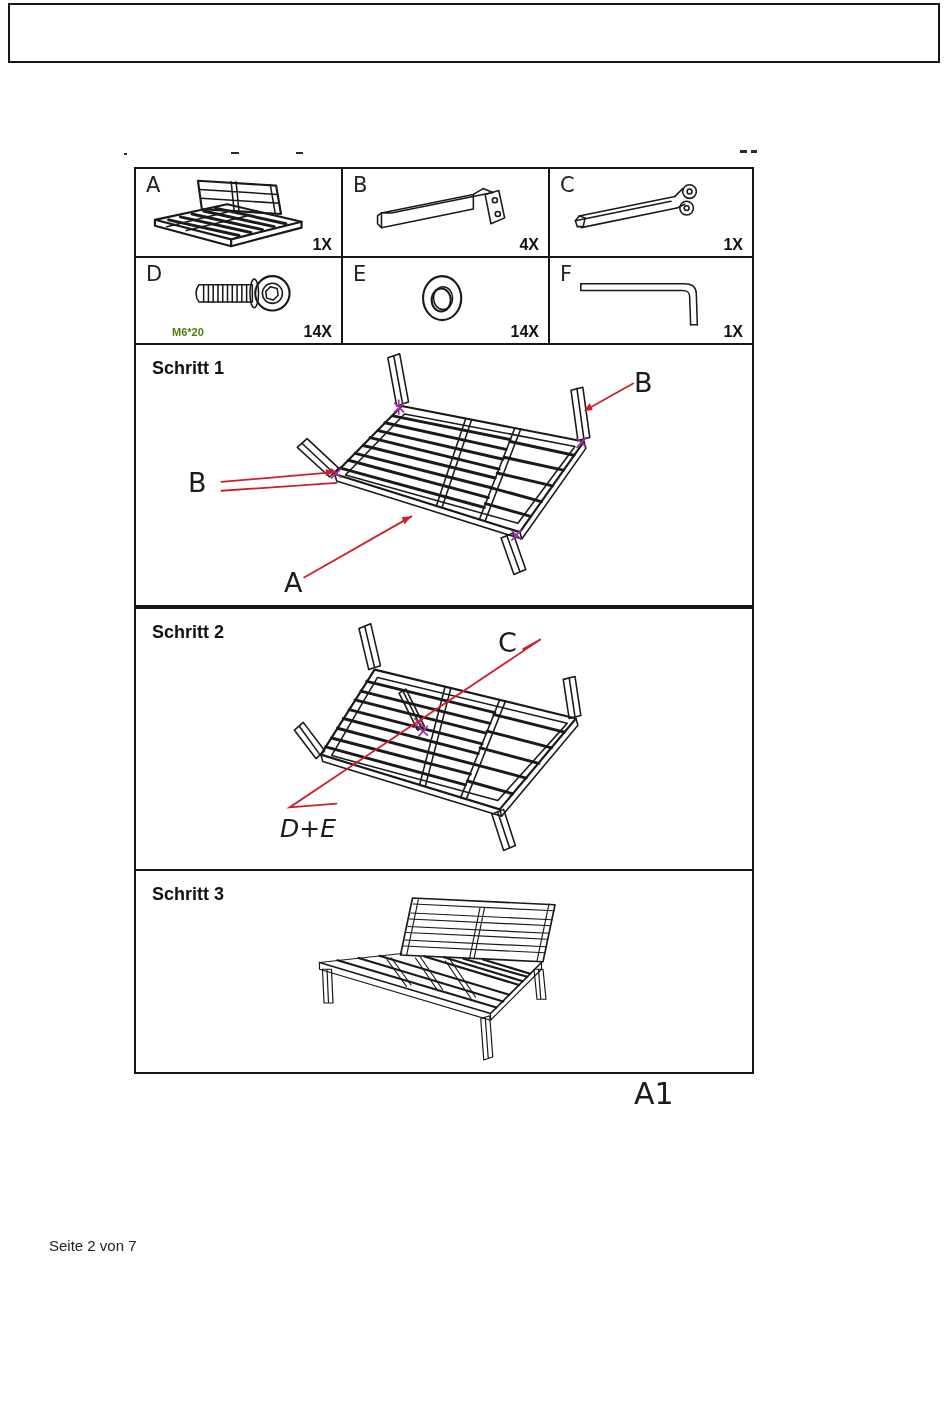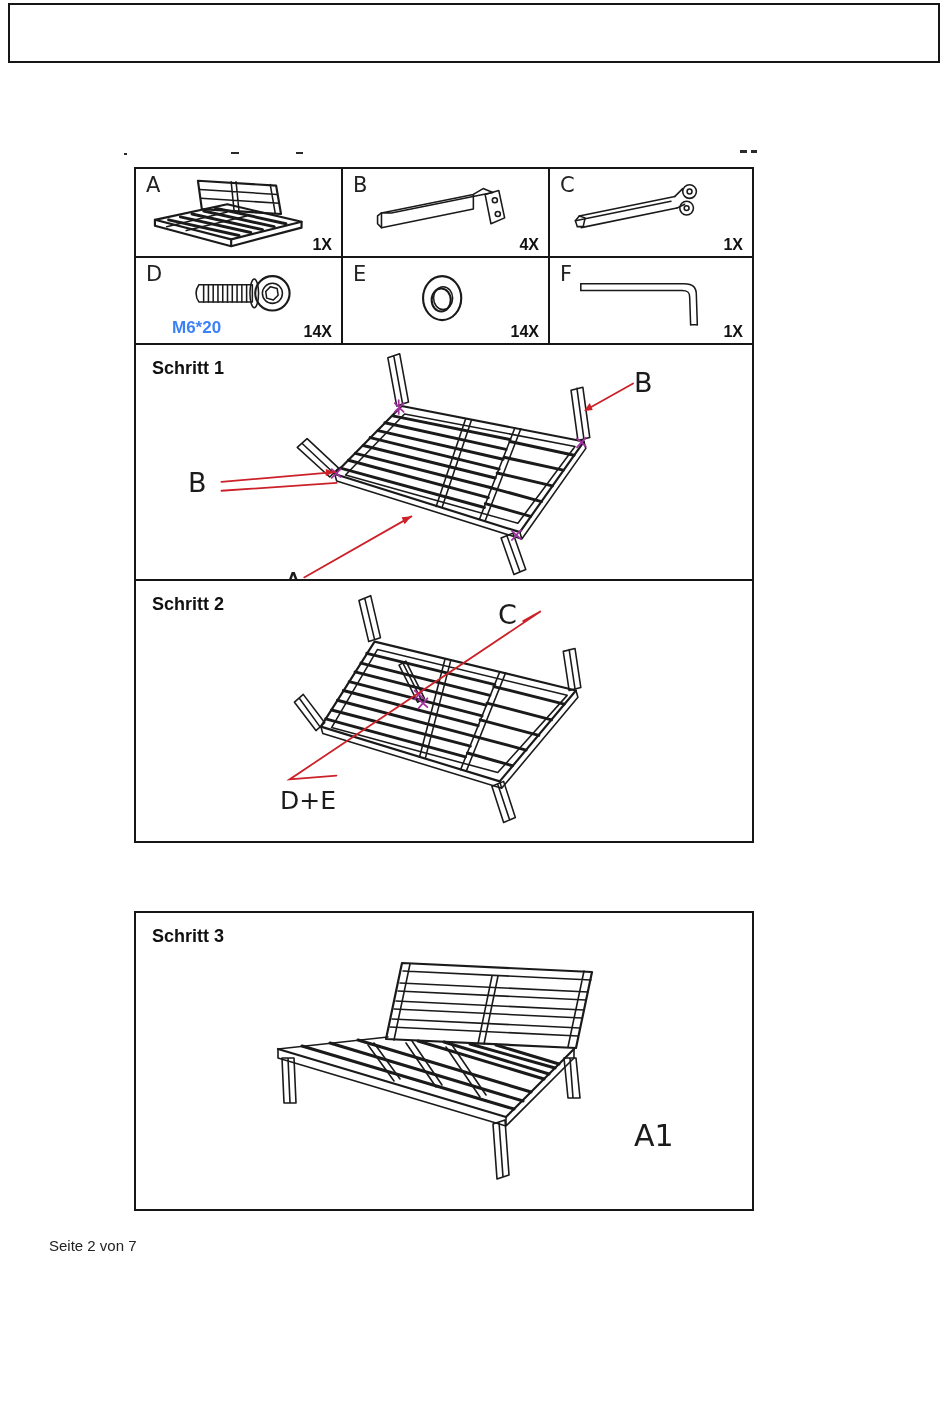--- a/index.html
+++ b/index.html
@@ -11,27 +11,27 @@
   .remnant{position:absolute;background:#2a2a2a;}
   
   .parts-table{left:134px;top:167px;width:620px;height:178px;display:grid;
                grid-template-columns:207px 207px 202px;grid-template-rows:89px 85px;}
   .cell{position:relative;border-right:2px solid #161616;border-bottom:2px solid #161616;box-sizing:border-box;}
   .cell:nth-child(3n){border-right:none;}
   .cell:nth-child(n+4){border-bottom:none;}
   .part-letter{position:absolute;top:4px;left:10px;font-family:"DejaVu Sans",sans-serif;
                font-size:21px;font-weight:400;color:#222;}
   .part-qty{position:absolute;bottom:2px;right:9px;font-size:16px;font-weight:700;color:#111;}
-  .part-spec{position:absolute;bottom:5px;left:36px;font-size:17px;font-weight:700;color:#3b82f6;}
+  .part-spec{position:absolute;bottom:5px;left:36px;font-size:11px;font-weight:700;color:#4d7c0f;}
   .cell svg{position:absolute;left:0;top:0;width:100%;height:100%;}
   
   .step{left:134px;width:620px;}
   .step-1{top:343px;height:264px;}
-  .step-2{top:579px;height:264px;padding-left:20px;}
-  .step-3{top:869px;height:300px;margin-top:42px;}
+  .step-2{top:607px;height:264px;padding-left:20px;}
+  .step-3{top:869px;height:205px;}
   .step-title{position:absolute;top:13px;left:16px;font-size:18px;font-weight:700;color:#111;}
   .step svg{position:absolute;left:0;top:0;width:616px;height:100%;}
   .callout{position:absolute;font-family:"DejaVu Sans",sans-serif;font-weight:400;color:#1b1b1b;}
   .footer{position:absolute;left:49px;top:1193px;font-size:15px;color:#222;margin-top:44px;}
   .k{stroke:#1a1a1a;fill:none;stroke-width:1.6;stroke-linejoin:round;stroke-linecap:round;}
   .k2{stroke:#1a1a1a;fill:none;stroke-width:2.2;stroke-linejoin:round;stroke-linecap:round;}
   .slat{stroke:#1a1a1a;fill:none;stroke-width:3;stroke-linecap:round;}
   .red{stroke:#cc2128;fill:none;stroke-width:1.8;stroke-linecap:round;}
   .redf{fill:#cc2128;stroke:none;}
   .mag{stroke:#a032a0;fill:none;stroke-width:1.8;stroke-linecap:round;}
@@ -184,21 +184,21 @@
       <path class="k" d="M357,210 L369,205 L381,242 L369,247 Z M363,208 L375,244"></path>
 
       <path class="k" d="M262,86 L269,82 L288,120 L281,124 Z M266,84 L285,122"></path>
 
       <path class="mag" d="M278,112 L287,120 M287,111 L278,121"></path>
       <path class="mag" d="M282,121 L291,129 M291,120 L282,130"></path>
 
       <path class="red" d="M389,41 L407,31 L150,203 L198,199"></path>
     </svg>
     <span class="callout" style="left:362px;top:18px;font-size:27px;">C</span>
-    <span class="callout" style="left:144px;top:205px;font-size:25px;">D+E</span>
+    <span class="callout" style="left:144px;top:205px;font-size:25px;font-style:italic;">D+E</span>
   </div>
 
   <div class="box step step-3">
     <span class="step-title">Schritt 3</span>
     <svg viewBox="0 0 616 268">
 
       <path class="k2" d="M266,36 L456,45 L440,121 L250,112 Z"></path>
       <path class="k" d="M274,37 L258,113 M448,44 L432,120 M267,44 L455,53"></path>
       <path class="k" d="M264,56 L452,65 M262,64 L450,73 M260,74 L448,83 M258,82 L446,91 M256,92 L444,101 M254,100 L442,109"></path>
       <path class="k" d="M356,49 L342,117 M362,49 L348,117"></path>

